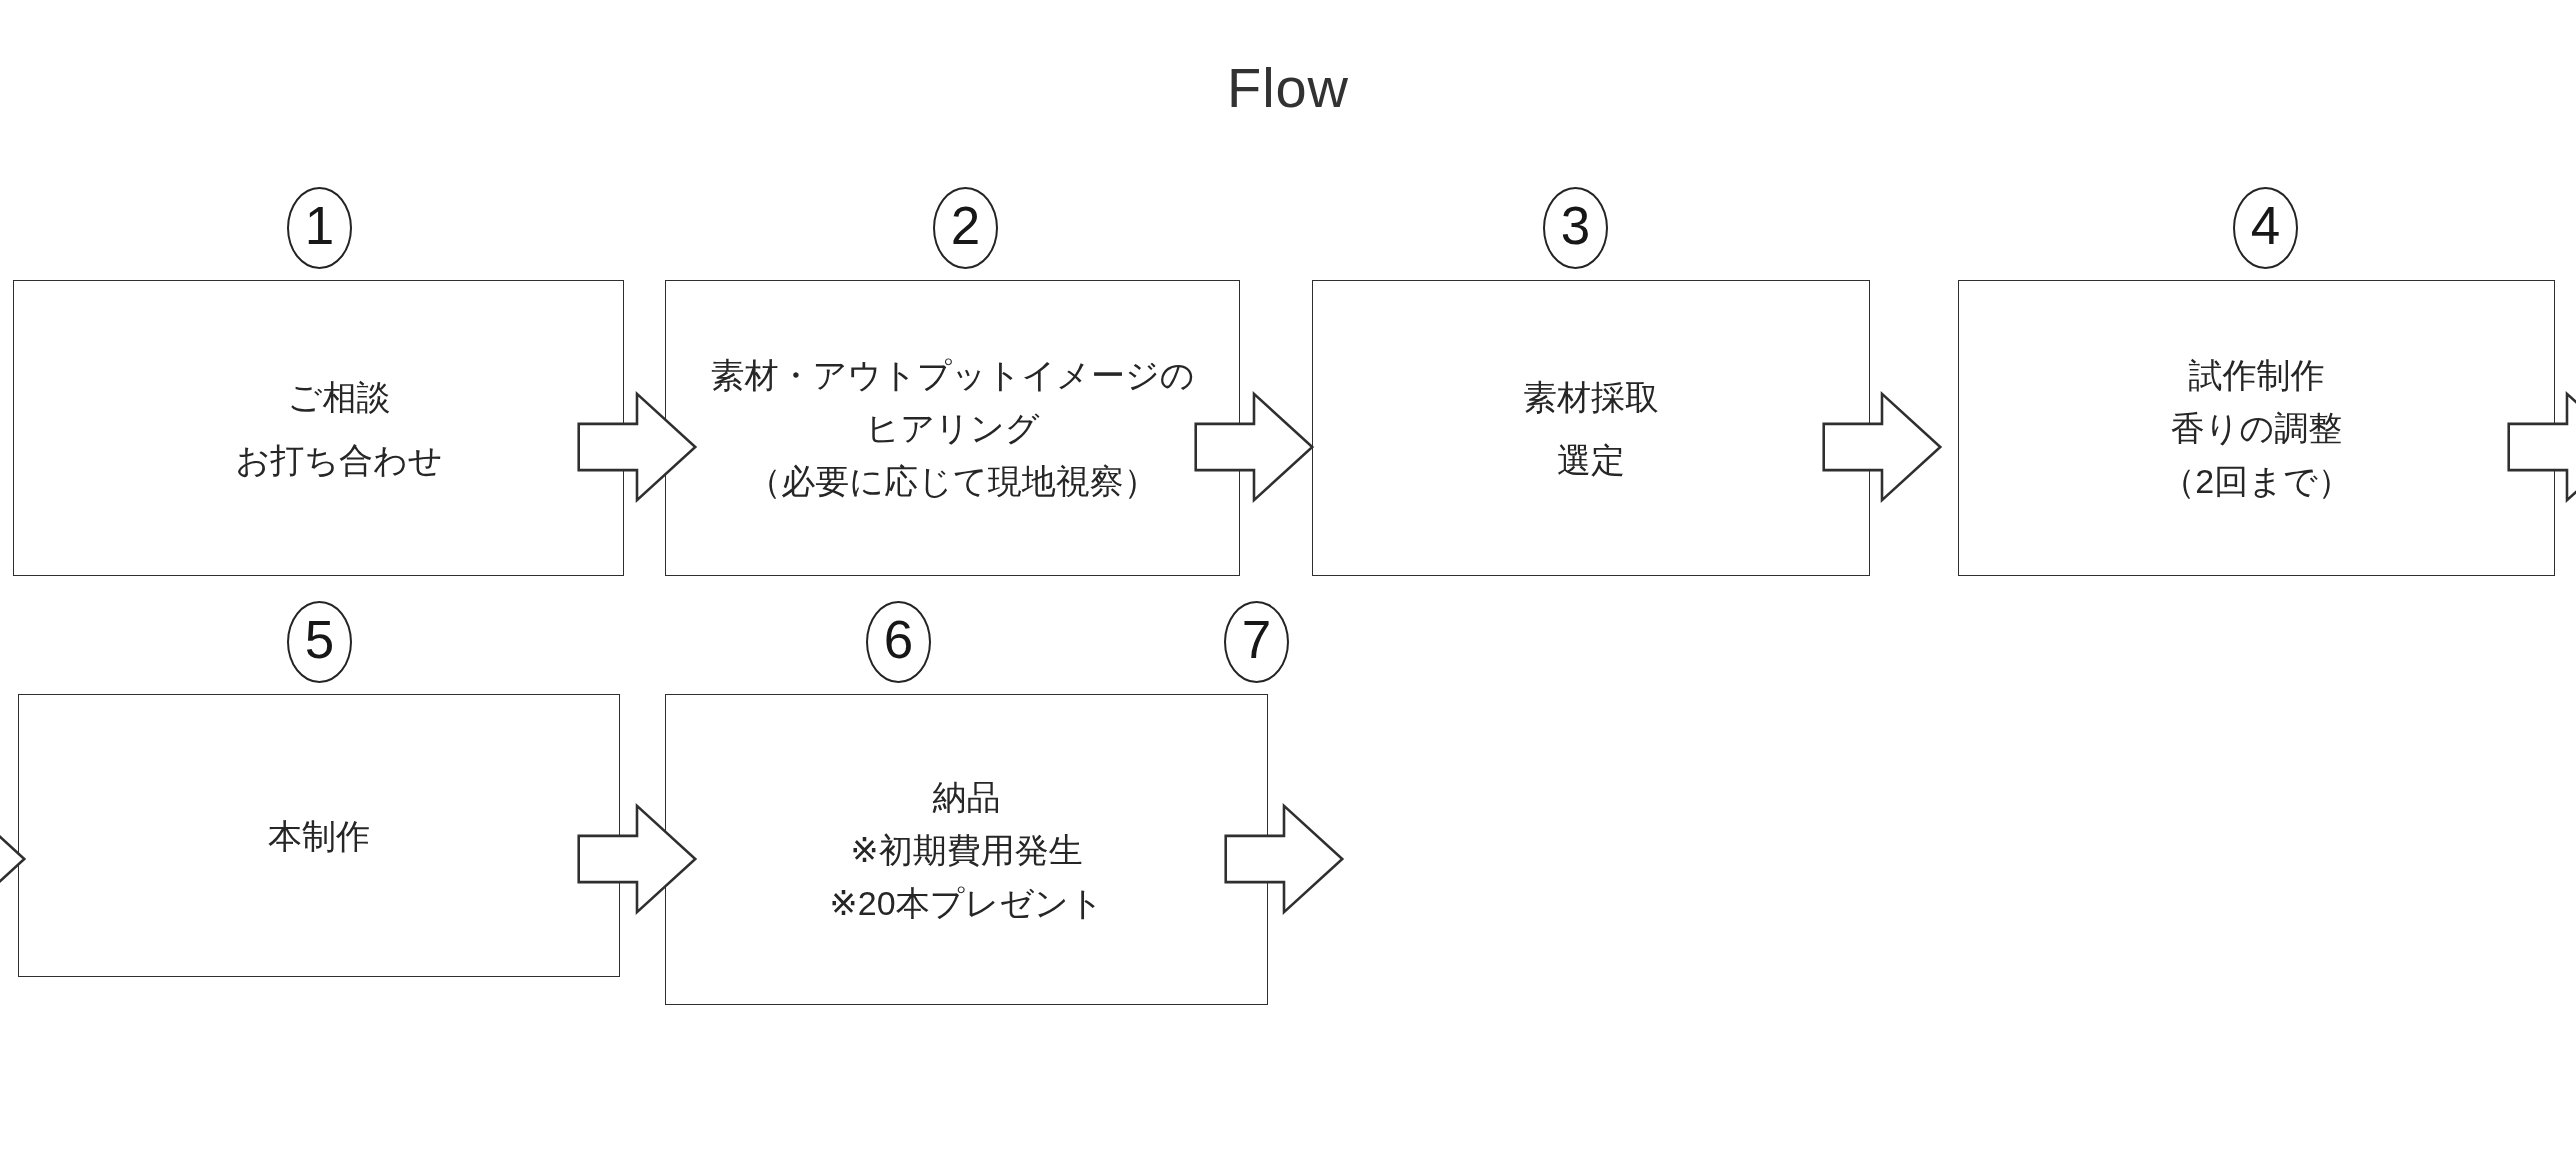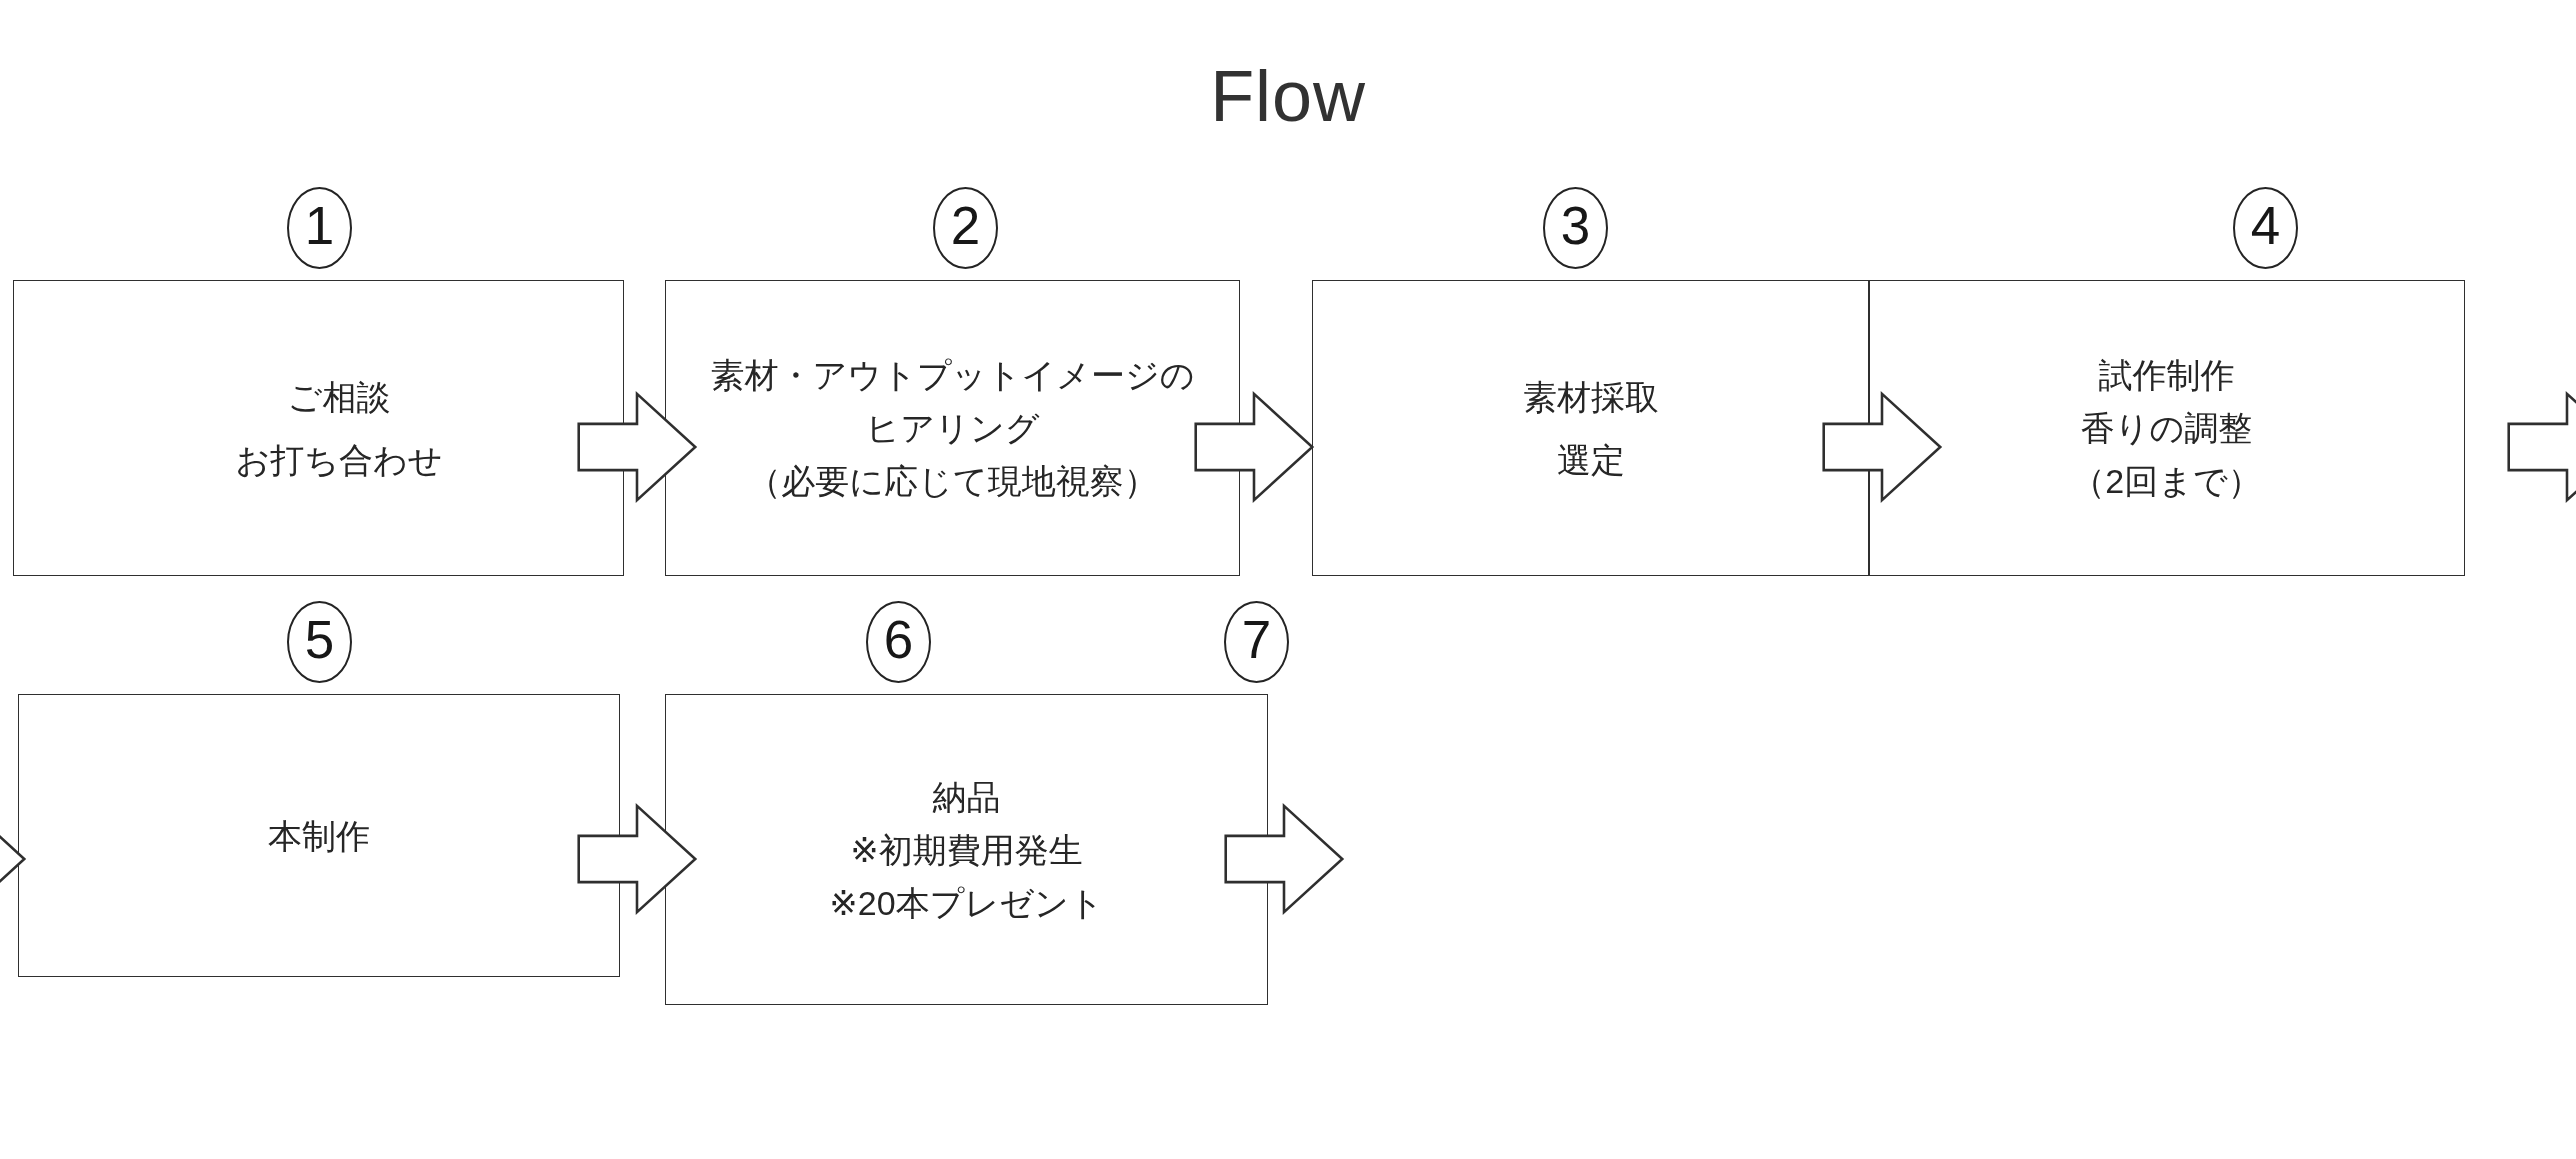--- a/index.html
+++ b/index.html
@@ -17,21 +17,21 @@
     color: #2b2b2b;
   }
 
   
   .title {
     position: absolute;
     left: 0;
     top: 60px;
     width: 2576px;
     text-align: center;
-    font-size: 72px;
+    font-size: 56px;
     font-weight: 400;
     letter-spacing: 0.9px;
     color: #323232;
     line-height: 1;
   }
 
   
   .step-box {
     position: absolute;
     box-sizing: border-box;
@@ -138,21 +138,21 @@
 
   <div class="arrow" style="left:1822px; top:391px;">
     <svg width="120" height="112" viewBox="0 0 140 130">
       <polygon points="2,38 70,38 70,3 138,65 70,127 70,92 2,92"></polygon>
     </svg>
   </div>
 
   <div class="circle-num" style="left:2233px; top:187px;">
     <span>4</span>
   </div>
-  <div class="step-box" style="left:1868px; top:280px; width:597px; height:296px;">
+  <div class="step-box" style="left:1958px; top:280px; width:597px; height:296px;">
     <div class="step-line">試作制作</div>
     <div class="gap-md"></div>
     <div class="step-line">香りの調整</div>
     <div class="gap-md"></div>
     <div class="step-line">（2回まで）</div>
   </div>
 
   <div class="arrow" style="left:2507px; top:391px;">
     <svg width="120" height="112" viewBox="0 0 140 130">
       <polygon points="2,38 70,38 70,3 138,65 70,127 70,92 2,92"></polygon>

